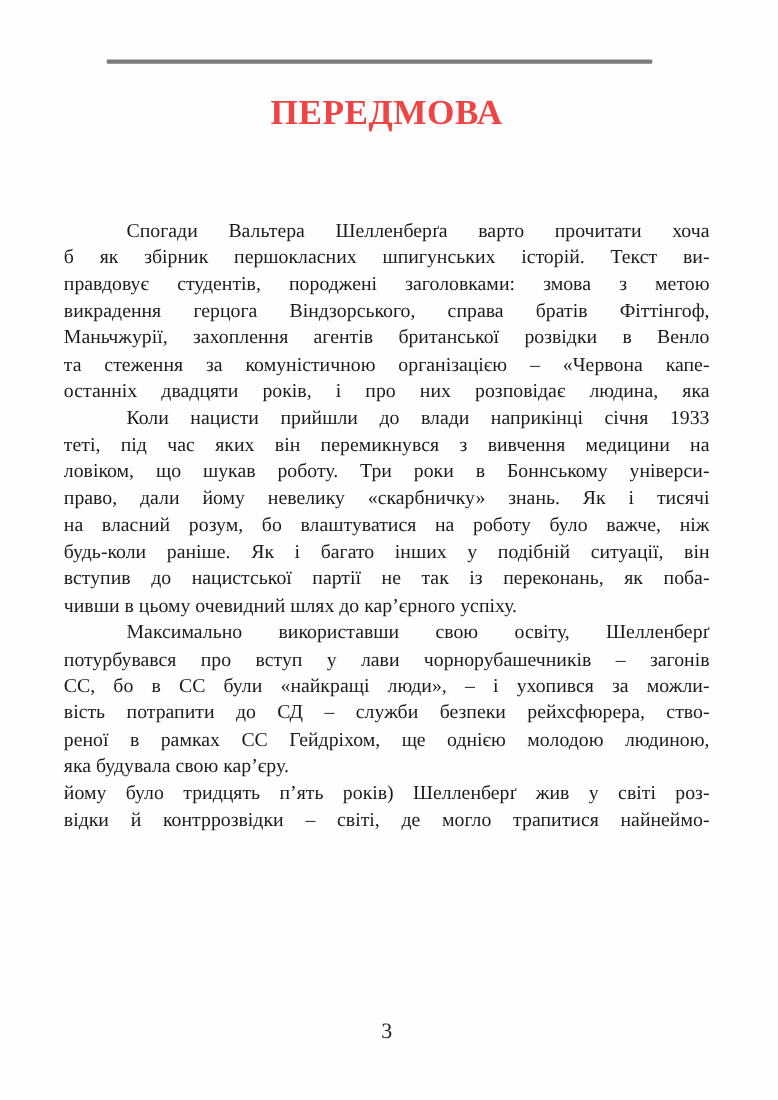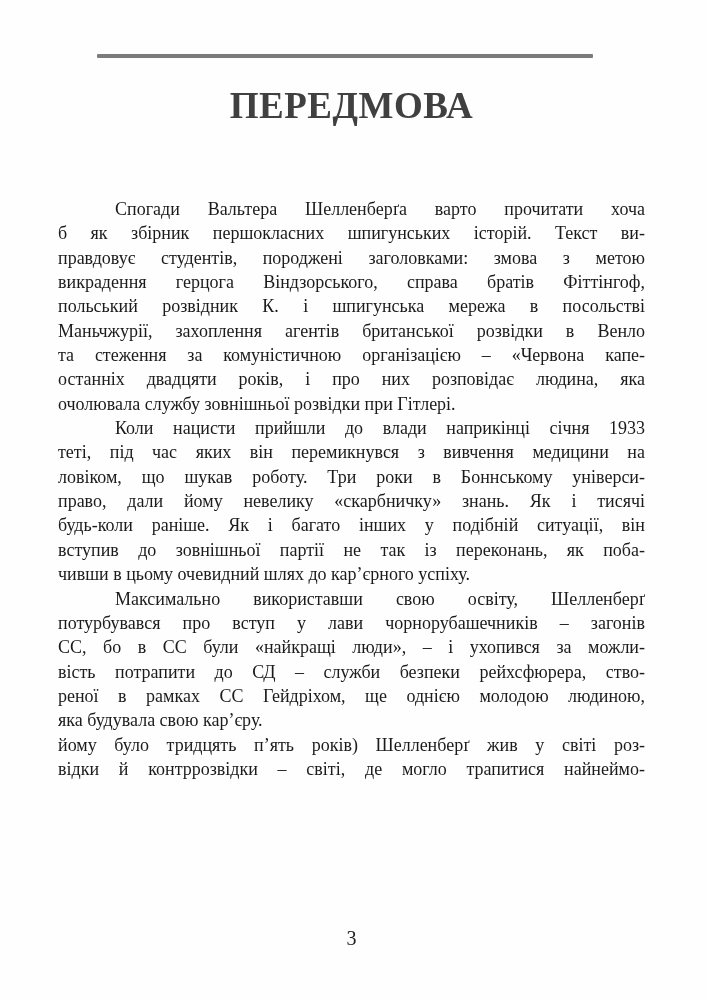--- a/index.html
+++ b/index.html
@@ -25,23 +25,23 @@
     background: #7b7b7b;
     border-radius: 1px;
   }
   .chapter-heading {
     position: absolute;
     left: 58px;
     top: 84px;
     width: 587px;
     text-align: center;
     font-weight: bold;
-    font-size: 37px;
+    font-size: 32px;
     letter-spacing: 0.5px;
-    color: #404040;
+    color: #ef4444;
   }
   .body-text {
     position: absolute;
     left: 58px;
     top: 197px;
     width: 587px;
     font-size: 18px;
     line-height: 24.35px;
   }
   .paragraph {
@@ -73,33 +73,32 @@
 
 <div class="book-page">
   <div class="section-divider" style="background: rgb(123, 123, 123);"></div>
   <div class="chapter-heading">ПЕРЕДМОВА</div>
   <div class="body-text">
       <div class="paragraph">
         <div class="text-line first-line">Спогади Вальтера Шелленберґа варто прочитати хоча</div>
         <div class="text-line">б як збірник першокласних шпигунських історій. Текст ви-</div>
         <div class="text-line">правдовує студентів, породжені заголовками: змова з метою</div>
         <div class="text-line">викрадення герцога Віндзорського, справа братів Фіттінгоф,</div>
-        <div class="text-line">польський розвідник К. і шпигунська мережа в посольстві</div>
         <div class="text-line">Маньчжурії, захоплення агентів британської розвідки в Венло</div>
         <div class="text-line">та стеження за комуністичною організацією – «Червона капе-</div>
         <div class="text-line">останніх двадцяти років, і про них розповідає людина, яка</div>
-        <div class="text-line flush-last">очолювала службу зовнішньої розвідки при Гітлері.</div>
       </div>
       <div class="paragraph">
         <div class="text-line first-line">Коли нацисти прийшли до влади наприкінці січня 1933</div>
         <div class="text-line">теті, під час яких він перемикнувся з вивчення медицини на</div>
         <div class="text-line">ловіком, що шукав роботу. Три роки в Боннському універси-</div>
         <div class="text-line">право, дали йому невелику «скарбничку» знань. Як і тисячі</div>
+        <div class="text-line">на власний розум, бо влаштуватися на роботу було важче, ніж</div>
         <div class="text-line">будь-коли раніше. Як і багато інших у подібній ситуації, він</div>
-        <div class="text-line">вступив до зовнішньої партії не так із переконань, як поба-</div>
+        <div class="text-line">вступив до нацистської партії не так із переконань, як поба-</div>
         <div class="text-line flush-last">чивши в цьому очевидний шлях до кар’єрного успіху.</div>
       </div>
       <div class="paragraph">
         <div class="text-line first-line">Максимально використавши свою освіту, Шелленберґ</div>
         <div class="text-line">потурбувався про вступ у лави чорнорубашечників – загонів</div>
         <div class="text-line">СС, бо в СС були «найкращі люди», – і ухопився за можли-</div>
         <div class="text-line">вість потрапити до СД – служби безпеки рейхсфюрера, ство-</div>
         <div class="text-line">реної в рамках СС Гейдріхом, ще однією молодою людиною,</div>
         <div class="text-line flush-last">яка будувала свою кар’єру.</div>
       </div>

